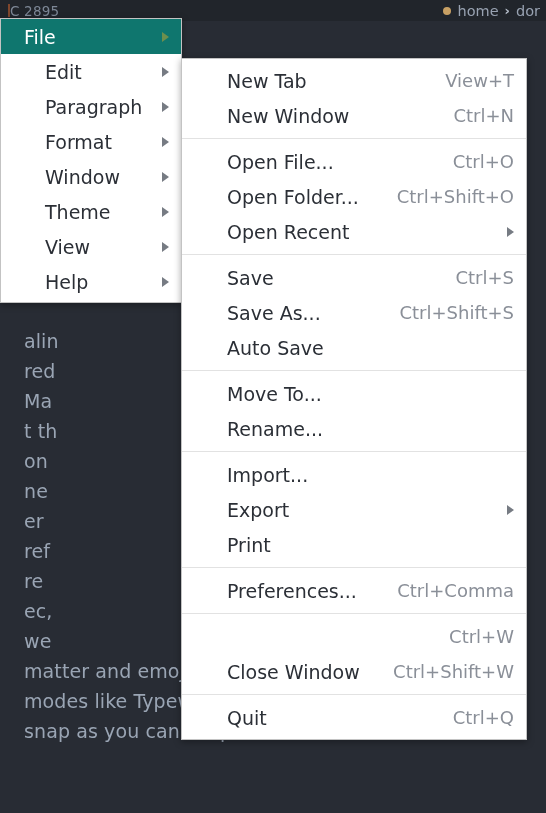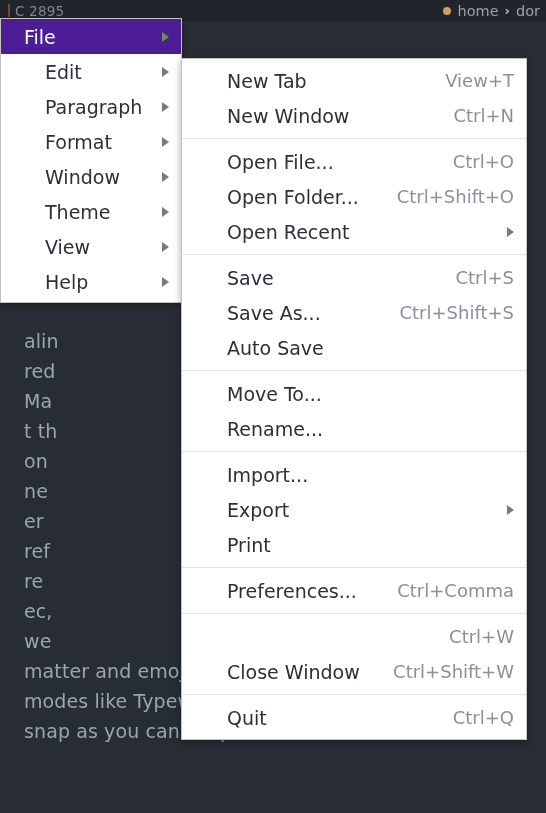--- a/index.html
+++ b/index.html
@@ -35,21 +35,20 @@
     background: #21252b;
     display: flex;
     align-items: center;
     justify-content: space-between;
     padding: 0 4px 0 8px;
   }
 
   .tb-left {
     display: flex;
     align-items: center;
-    gap: 5px;
     text-align: right;
   }
   .tb-edge {
     width: 2px; height: 13px;
     background: #a0522d;
     opacity: .75;
   }
   .wordcount {
     color: #7d8796;
     font-size: 13.5px;
@@ -141,21 +140,21 @@
   .caret-glyph {
     margin-left: auto;
     width: 0; height: 0;
     border-left: 7px solid #767b83;
     border-top: 5px solid transparent;
     border-bottom: 5px solid transparent;
     flex: 0 0 auto;
   }
 
   .mi.selected {
-    background: #4c1d95;
+    background: #0f766e;
     color: #ffffff;
     padding-left: 23px;
   }
   .mi.selected .caret-glyph { border-left-color: #6d8f4d; }
 
   .sep {
     height: 1px;
     background: #e2e2e2;
     margin: 5px 0;
   }

